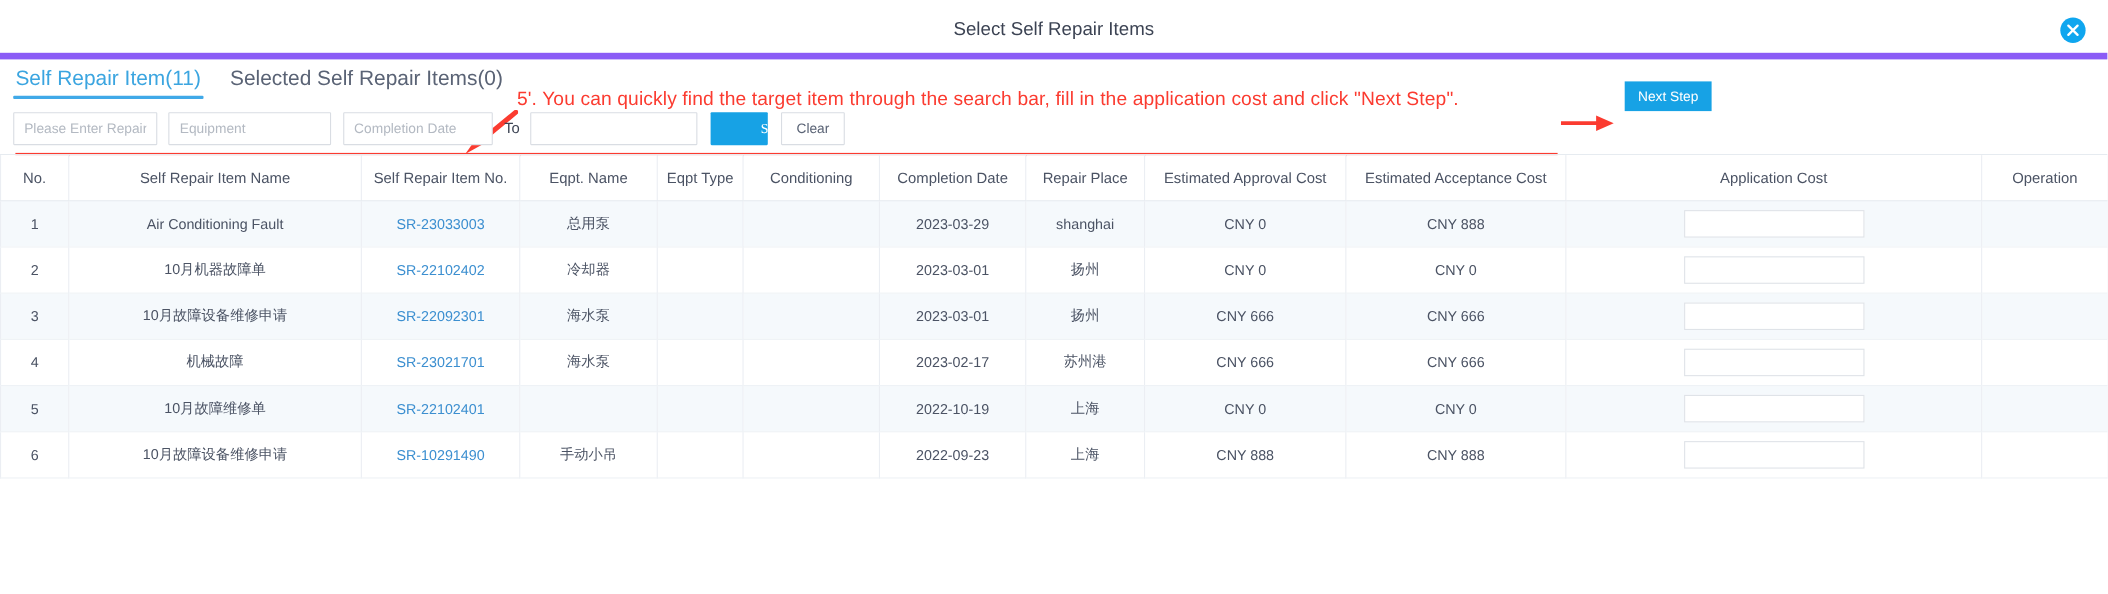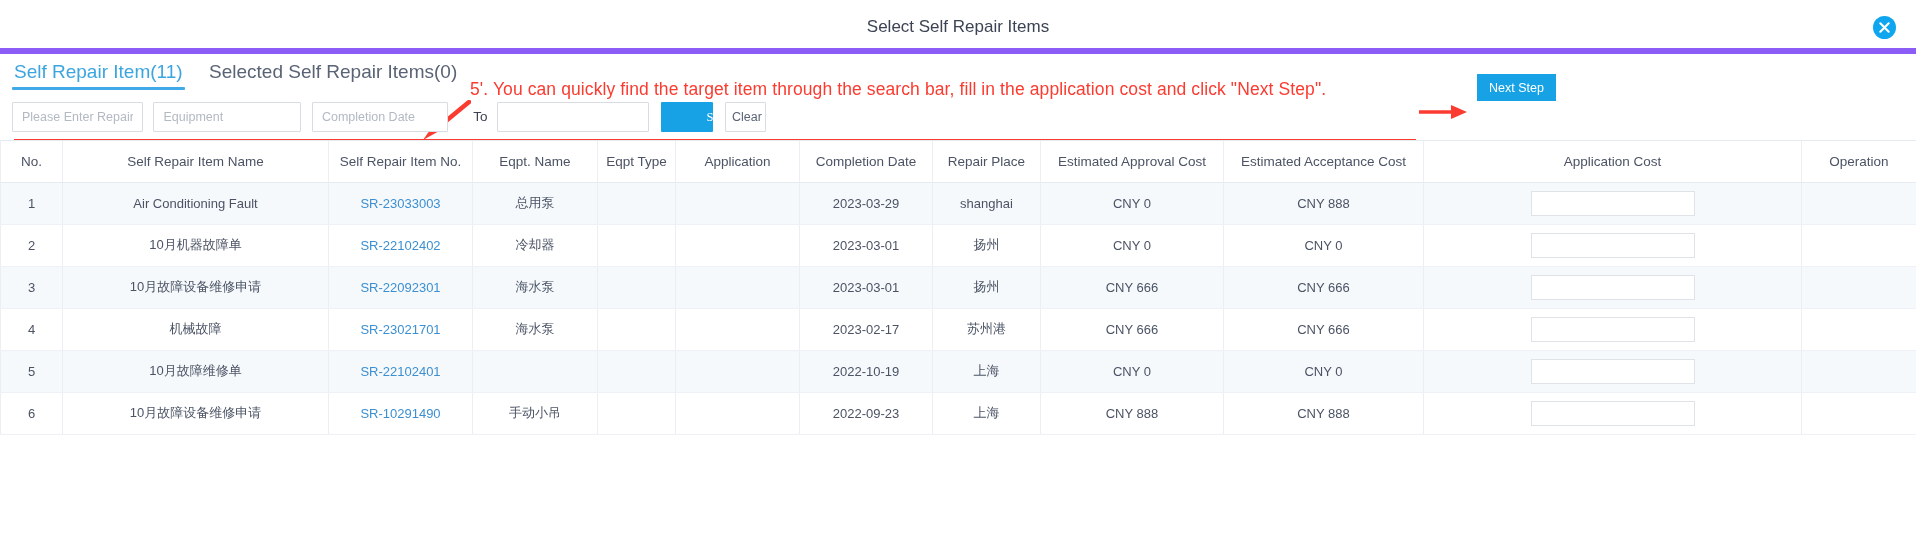--- a/index.html
+++ b/index.html
@@ -119,40 +119,40 @@
   .f-name { width: 131px; }
   .f-equip { width: 148px; margin-left: 6px; }
   .f-date1 { width: 136px; margin-left: 6px; }
   .f-date2 { width: 152px; margin-left: 2px; }
   .to-label {
     display: inline-block;
     vertical-align: top;
     line-height: 30px;
     font-size: 13.5px;
     color: #3c4353;
-    margin: 0 3px 0 21px;
+    margin: 0 3px 0 6px;
   }
   .btn-search {
     display: inline-block;
     vertical-align: top;
     height: 30px; width: 49px;
     background: #17a2e5;
     border: none;
     color: #fff;
     font-size: 12.5px;
     margin-left: 7px;
     cursor: pointer;
     font-family: Liberation Serif, serif;
     border-radius: 1px;
     padding-left: 46px;
   }
   .btn-clear {
     display: inline-block;
     vertical-align: top;
-    height: 30px; width: 41px;
+    height: 30px; width: 58px;
     background: #fff;
     border: 1px solid #d9dde3;
     color: #5a6375;
     font-size: 12.5px;
     margin-left: 8px;
     cursor: pointer;
     font-family: "Liberation Sans", sans-serif;
     border-radius: 1px;
   }
   .red-underline {
@@ -279,21 +279,21 @@
       <col style="width:378px">
       <col style="width:115px">
     </colgroup>
     <thead>
       <tr>
         <th>No.</th>
         <th>Self Repair Item Name</th>
         <th>Self Repair Item No.</th>
         <th>Eqpt. Name</th>
         <th>Eqpt Type</th>
-        <th>Application</th>
+        <th>Conditioning</th>
         <th>Completion Date</th>
         <th>Repair Place</th>
         <th>Estimated Approval Cost</th>
         <th>Estimated Acceptance Cost</th>
         <th>Application Cost</th>
         <th>Operation</th>
       </tr>
     </thead>
     <tbody>
         <tr class="striped">

